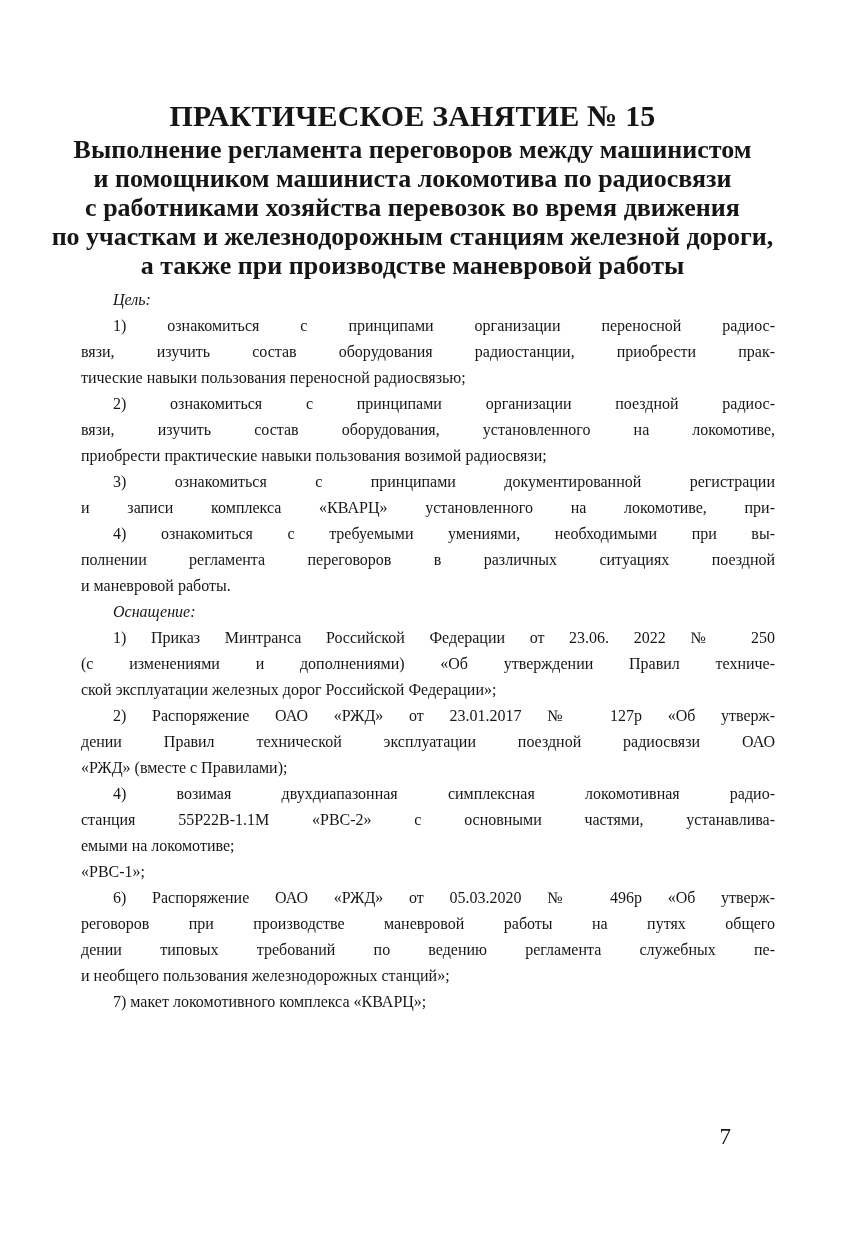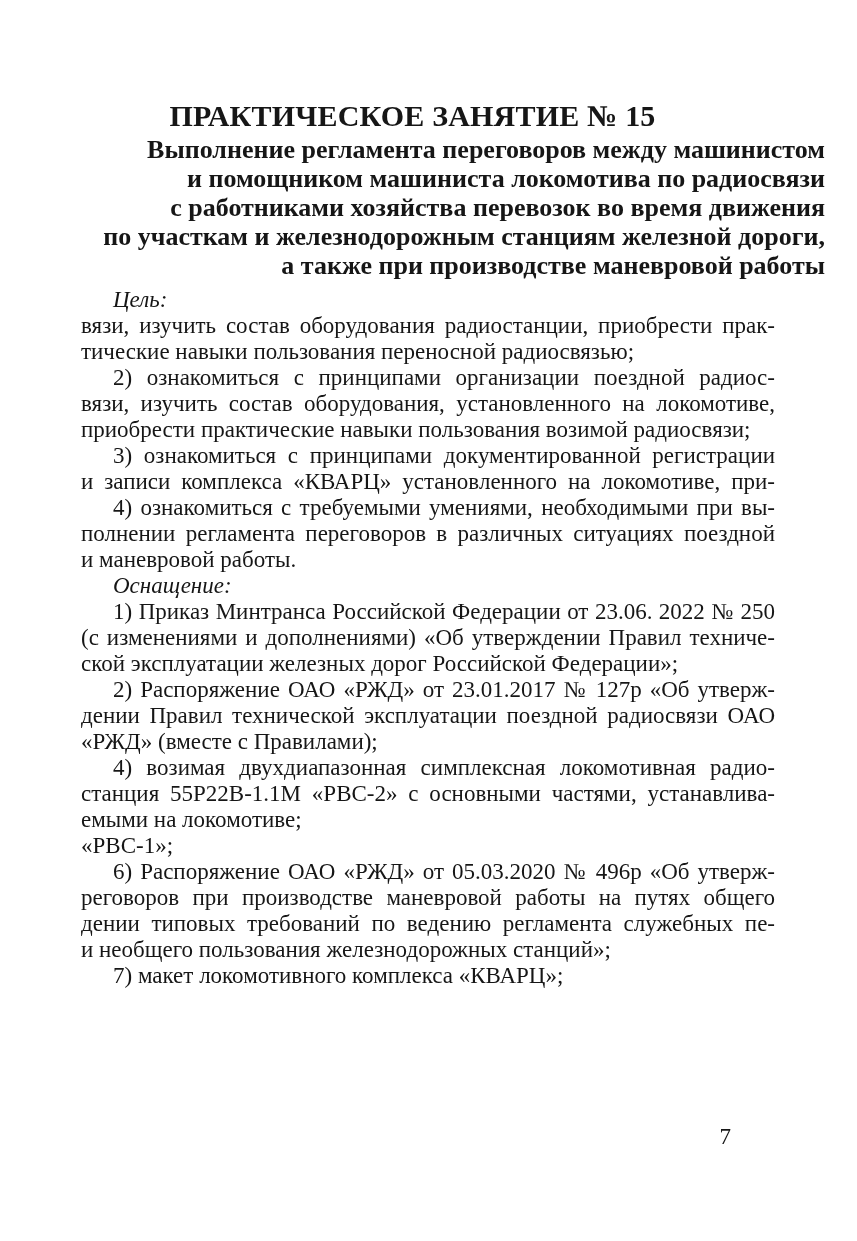--- a/index.html
+++ b/index.html
@@ -28,32 +28,32 @@
     letter-spacing: 0.2px;
   }
   .subtitle {
     margin-top: 2px;
   }
   .subtitle-line {
     font-size: 26px;
     font-weight: bold;
     line-height: 29px;
     white-space: nowrap;
-    text-align: right;
+    text-align: center;
   }
   .body-block {
     width: 694px;
     margin-left: 81px;
     margin-top: 7px;
   }
   .paragraph {
     margin: 0;
   }
   .line {
-    font-size: 23px;
+    font-size: 16px;
     line-height: 26px;
     text-align: justify;
     text-align-last: justify;
     white-space: nowrap;
   }
   .line.first {
     text-indent: 32px;
   }
   .line.last {
     text-align-last: left;
@@ -83,20 +83,21 @@
         <div class="subtitle-line">по участкам и железнодорожным станциям железной дороги,</div>
         <div class="subtitle-line">а также при производстве маневровой работы</div>
       </div>
   </div>
 
   <div class="body-block">
       <div class="paragraph">
         <div class="line first last italic">Цель:</div>
       </div>
       <div class="paragraph">
+        <div class="line first">1) ознакомиться с принципами организации переносной радиос-</div>
         <div class="line">вязи, изучить состав оборудования радиостанции, приобрести прак-</div>
         <div class="line last">тические навыки пользования переносной радиосвязью;</div>
       </div>
       <div class="paragraph">
         <div class="line first">2) ознакомиться с принципами организации поездной радиос-</div>
         <div class="line">вязи, изучить состав оборудования, установленного на локомотиве,</div>
         <div class="line last">приобрести практические навыки пользования возимой радиосвязи;</div>
       </div>
       <div class="paragraph">
         <div class="line first">3) ознакомиться с принципами документированной регистрации</div>

